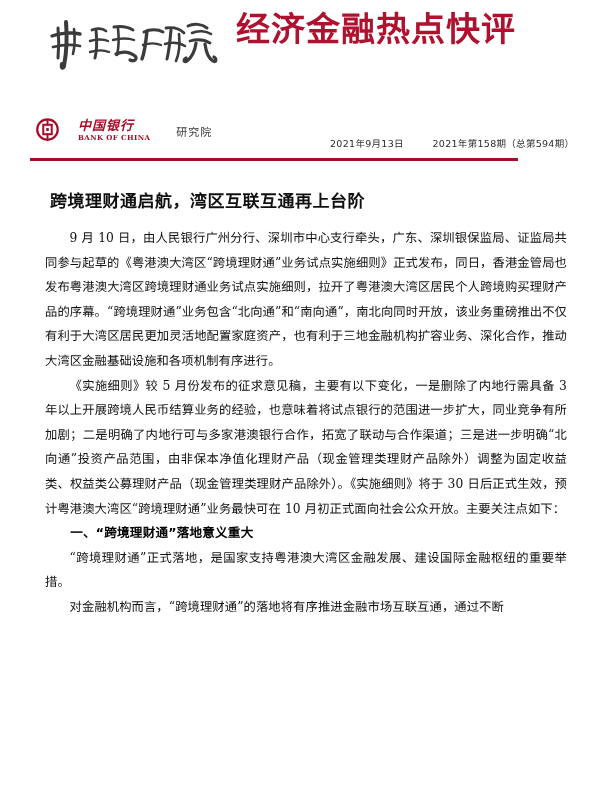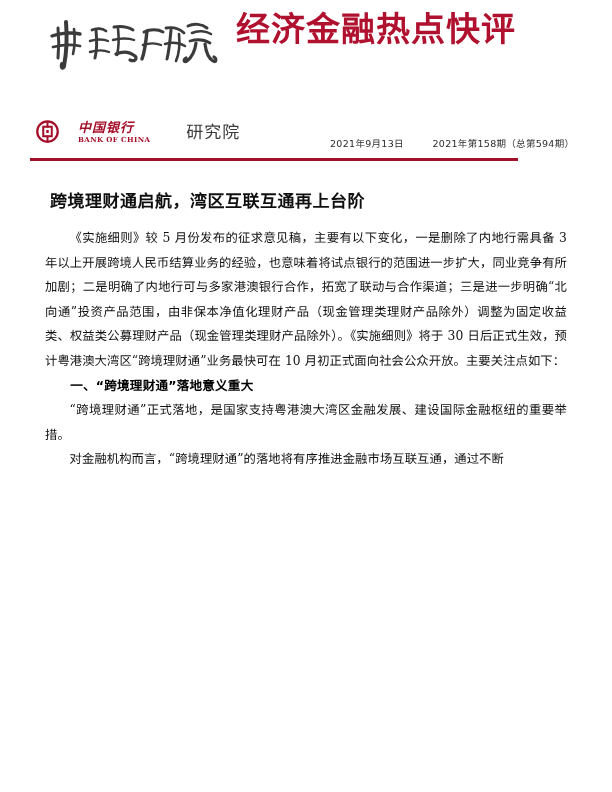--- a/index.html
+++ b/index.html
@@ -101,23 +101,23 @@
     font-family: "DejaVu Serif", "Liberation Serif", serif;
     font-size: 7px;
     font-weight: 700;
     color: #a50d28;
     letter-spacing: 0.4px;
     margin-top: 2px;
   }
 
   .boc-institute {
     font-family: "DejaVu Sans", "Liberation Sans", sans-serif;
-    font-size: 17px;
+    font-size: 11px;
     color: #3a3a3a;
-    margin-left: 17px;
+    margin-left: 7px;
     align-self: flex-end;
     padding-bottom: 2px;
     letter-spacing: 1px;
   }
 
   .issue-line {
     position: absolute;
     left: 300px;
     top: 18px;
     font-family: "DejaVu Sans", "Liberation Sans", sans-serif;
@@ -245,19 +245,20 @@
       <span class="sep"></span>
       <span>2021年第158期（总第594期）</span>
     </div>
   </div>
 
   <div class="rule"></div>
 
   <div class="doc-title">跨境理财通启航，湾区互联互通再上台阶</div>
 
   <div class="body-col">
+    <p class="para">9 月 10 日，由人民银行广州分行、深圳市中心支行牵头，广东、深圳银保监局、证监局共同参与起草的《粤港澳大湾区“跨境理财通”业务试点实施细则》正式发布，同日，香港金管局也发布粤港澳大湾区跨境理财通业务试点实施细则，拉开了粤港澳大湾区居民个人跨境购买理财产品的序幕。“跨境理财通”业务包含“北向通”和“南向通”，南北向同时开放，该业务重磅推出不仅有利于大湾区居民更加灵活地配置家庭资产，也有利于三地金融机构扩容业务、深化合作，推动大湾区金融基础设施和各项机制有序进行。</p>
     <p class="para">《实施细则》较 5 月份发布的征求意见稿，主要有以下变化，一是删除了内地行需具备 3 年以上开展跨境人民币结算业务的经验，也意味着将试点银行的范围进一步扩大，同业竞争有所加剧；二是明确了内地行可与多家港澳银行合作，拓宽了联动与合作渠道；三是进一步明确“北向通”投资产品范围，由非保本净值化理财产品（现金管理类理财产品除外）调整为固定收益类、权益类公募理财产品（现金管理类理财产品除外）。《实施细则》将于 30 日后正式生效，预计粤港澳大湾区“跨境理财通”业务最快可在 10 月初正式面向社会公众开放。主要关注点如下：</p>
     <h2 class="section-head">一、“跨境理财通”落地意义重大</h2>
     <p class="para">“跨境理财通”正式落地，是国家支持粤港澳大湾区金融发展、建设国际金融枢纽的重要举措。</p>
     <p class="para">对金融机构而言，“跨境理财通”的落地将有序推进金融市场互联互通，通过不断</p>
   </div>
 
 </div>
 
 </body></html>

